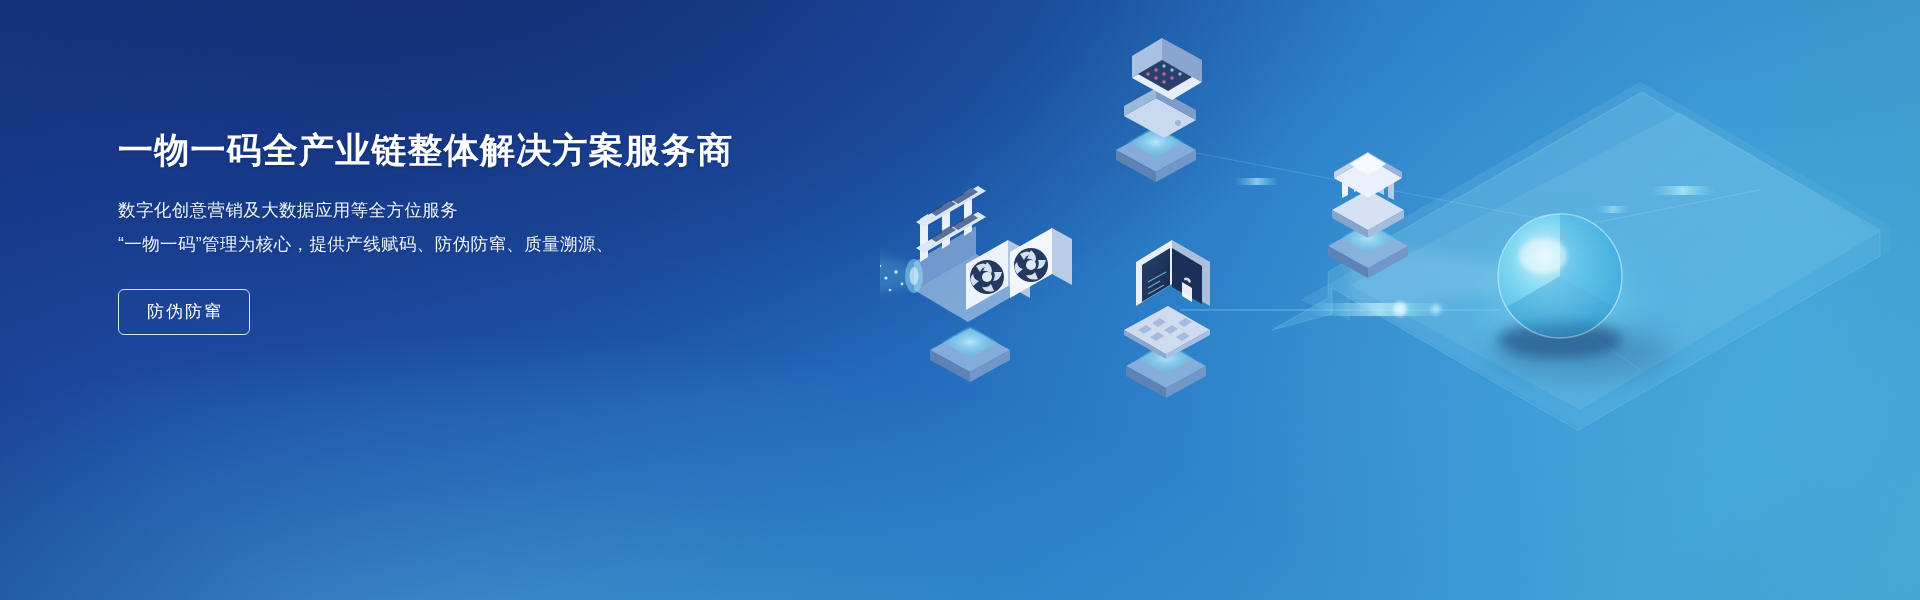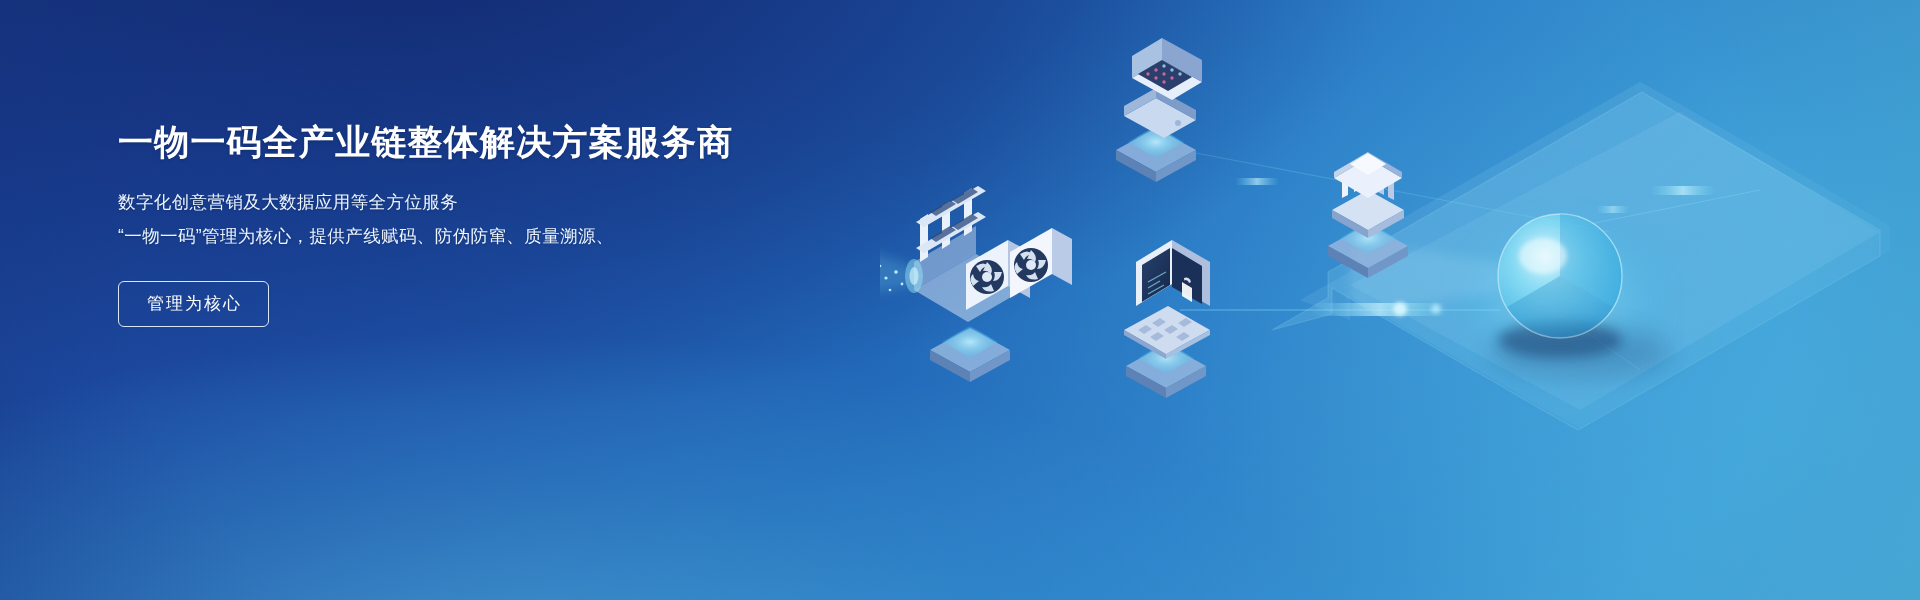--- a/index.html
+++ b/index.html
@@ -47,21 +47,21 @@
   .bg-vignette{
     position:absolute; inset:0;
     background:
       radial-gradient(1500px 900px at 50% 50%, rgba(0,0,0,0) 55%, rgba(10,30,80,.22) 100%);
   }
 
   
   .copy{
     position:absolute;
     left:118px;
-    top:120px;
+    top:128px;
     width:620px;
     z-index:20;
   }
   .headline{
     margin:0;
     color:#ffffff;
     font-size:35px;
     font-weight:bold;
     letter-spacing:1.2px;
     line-height:1.28;
@@ -379,17 +379,17 @@
 
   <div class="copy">
     <h1 class="headline">一物一码全产业链整体解决方案服务商</h1>
 
     <p class="sub">
       <span class="sub-line">数字化创意营销及大数据应用等全方位服务</span>
       <span class="sub-line">“一物一码”管理为核心，提供产线赋码、防伪防窜、质量溯源、</span>
     </p>
 
     <div class="cta-wrap">
-      <button class="cta">管理为核心</button>
+      <button class="cta">防伪防窜</button>
     </div>
   </div>
 
 </div>
 
 </body></html>

